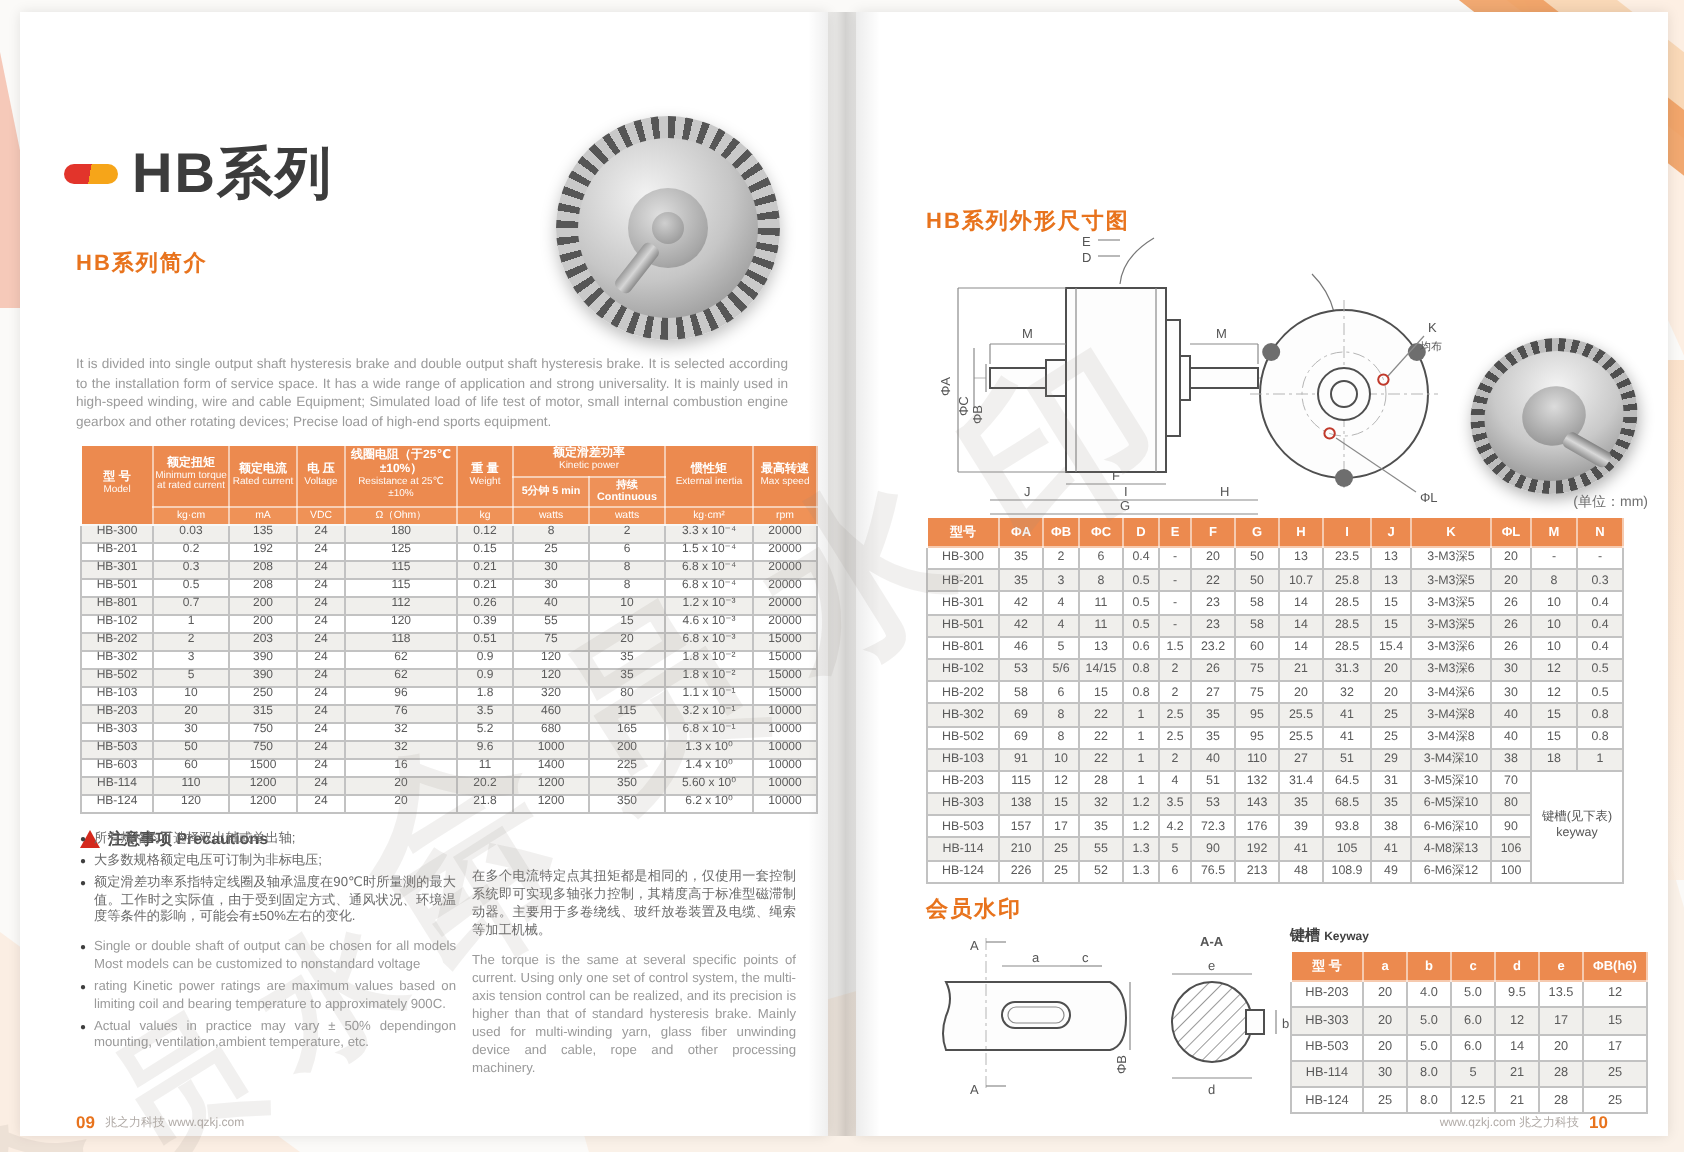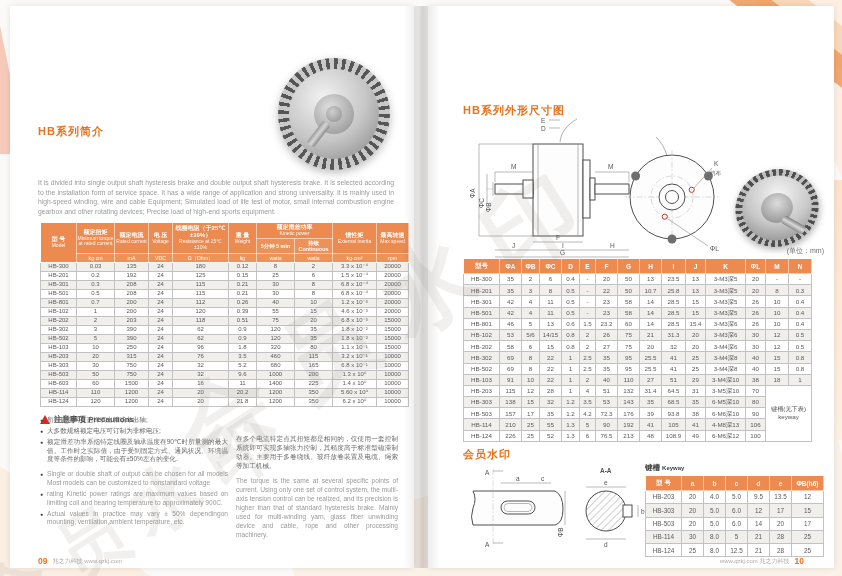--- a/index.html
+++ b/index.html
@@ -118,20 +118,24 @@
   <div class="decor decor-tl"></div>
   <div class="decor decor-tr3"></div>
   <div class="decor decor-tr2"></div>
   <div class="decor decor-tr1"></div>
   <div class="decor decor-bl"></div>
   <div class="decor decor-bc"></div>
   <div class="decor decor-re"></div>
 
   <div class="page page-left">
 
+    <div class="blk title-row">
+      <span class="brand-capsule"></span>
+      <span class="series-title">HB系列</span>
+    </div>
 
     <div class="blk photo">
       <div class="mid"></div>
       <div class="hub"></div>
       <div class="core"></div>
       <div class="shaft"></div>
     </div>
 
     <div class="blk sec-head lp-intro-head">HB系列简介</div>
     <div class="blk intro-en">It is divided into single output shaft hysteresis brake and double output shaft hysteresis brake. It is selected according to the installation form of service space. It has a wide range of application and strong universality. It is mainly used in high-speed winding, wire and cable Equipment; Simulated load of life test of motor, small internal combustion engine gearbox and other rotating devices; Precise load of high-end sports equipment.</div>

